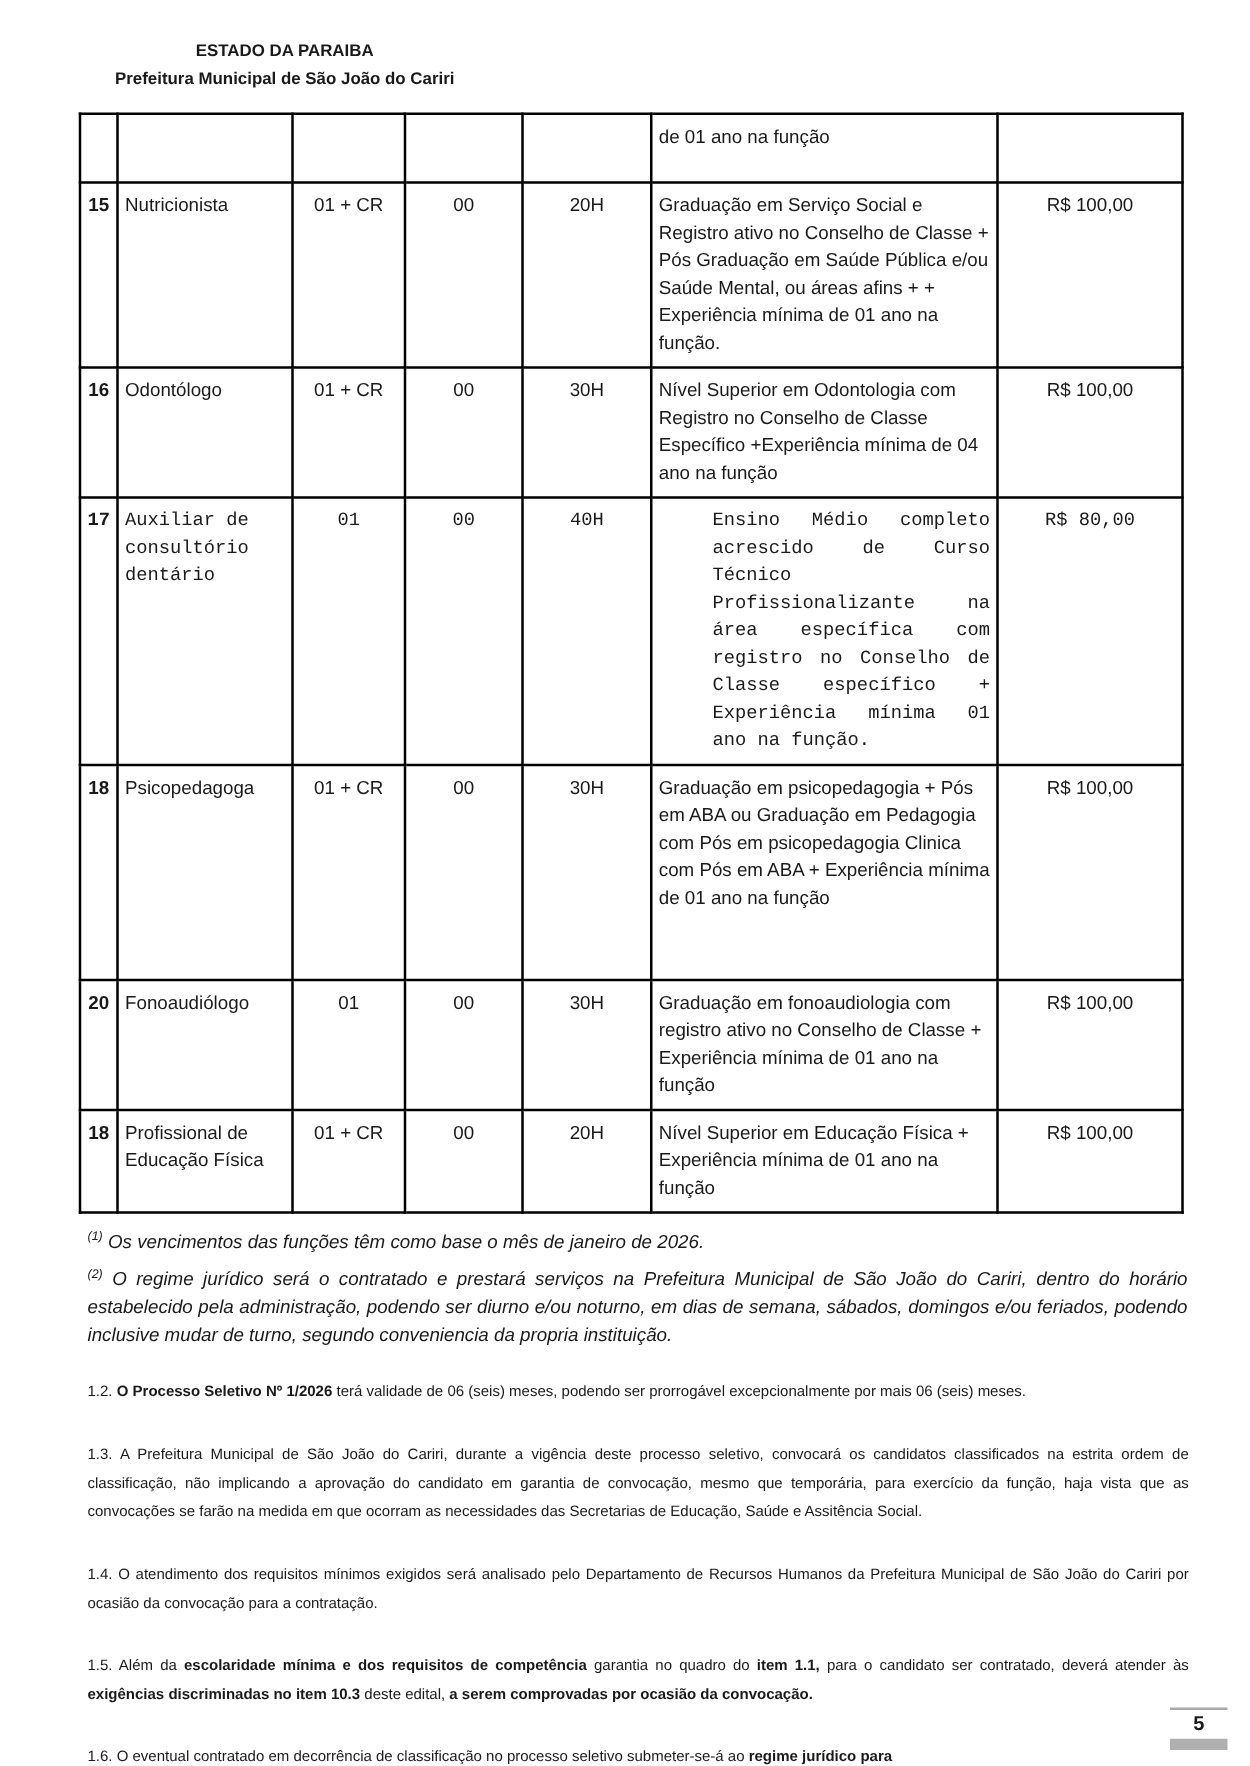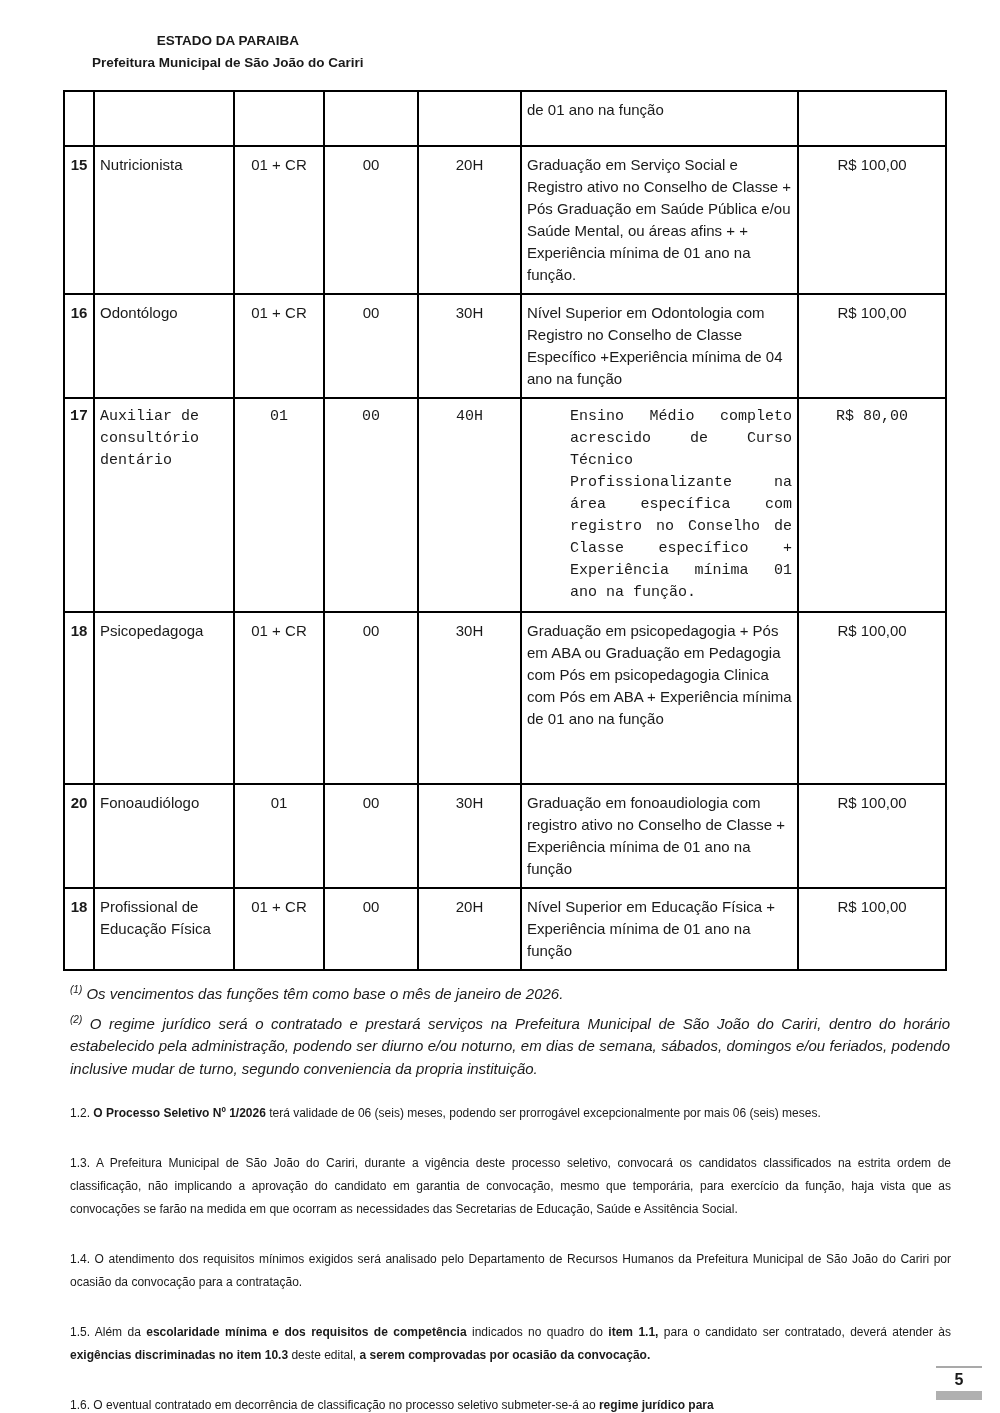--- a/index.html
+++ b/index.html
@@ -141,21 +141,21 @@
 
   <div class="footnotes">
       <p class="footnote"><sup>(1)</sup> Os vencimentos das funções têm como base o mês de janeiro de 2026.</p>
       <p class="footnote"><sup>(2)</sup> O regime jurídico será o contratado e prestará serviços na Prefeitura Municipal de São João do Cariri, dentro do horário estabelecido pela administração, podendo ser diurno e/ou noturno, em dias de semana, sábados, domingos e/ou feriados, podendo inclusive mudar de turno, segundo conveniencia da propria instituição.</p>
     </div>
 
   <div class="body-paragraphs">
       <p class="para hang"><span>1.2. </span><b>O Processo Seletivo Nº 1/2026 </b><span>terá validade de 06 (seis) meses, podendo ser prorrogável excepcionalmente por mais 06 (seis) meses.</span></p>
       <p class="para"><span>1.3.  A Prefeitura Municipal de São João do Cariri, durante a vigência deste processo seletivo, convocará os candidatos classificados na estrita ordem de classificação, não implicando a aprovação do candidato em garantia de convocação, mesmo que temporária, para exercício da função, haja vista que as convocações se farão na medida em que ocorram as necessidades das Secretarias de Educação, Saúde e Assitência Social.</span></p>
       <p class="para"><span>1.4.  O atendimento dos requisitos mínimos exigidos será analisado pelo Departamento de Recursos Humanos da Prefeitura Municipal de São João do Cariri por ocasião da convocação para a contratação.</span></p>
-      <p class="para"><span>1.5.  Além da </span><b>escolaridade mínima e dos requisitos de competência</b><span> indicados no quadro do </span><b>item 1.1,</b><span> para o candidato ser contratado, deverá atender às </span><b>exigências discriminadas no item 10.3</b><span> deste edital,</span><b> a serem comprovadas por ocasião da convocação.</b></p>
+      <p class="para"><span>1.5.  Além da </span><b>escolaridade mínima e dos requisitos de competência</b><span> garantia no quadro do </span><b>item 1.1,</b><span> para o candidato ser contratado, deverá atender às </span><b>exigências discriminadas no item 10.3</b><span> deste edital,</span><b> a serem comprovadas por ocasião da convocação.</b></p>
       <p class="para"><span>1.6.  O eventual contratado em decorrência de classificação no processo seletivo submeter-se-á ao </span><b>regime jurídico para</b></p>
     </div>
 
   <div class="page-footer">
     <div class="rule"></div>
     <div class="num">5</div>
     <div class="bar"></div>
   </div>
 
 </div>

